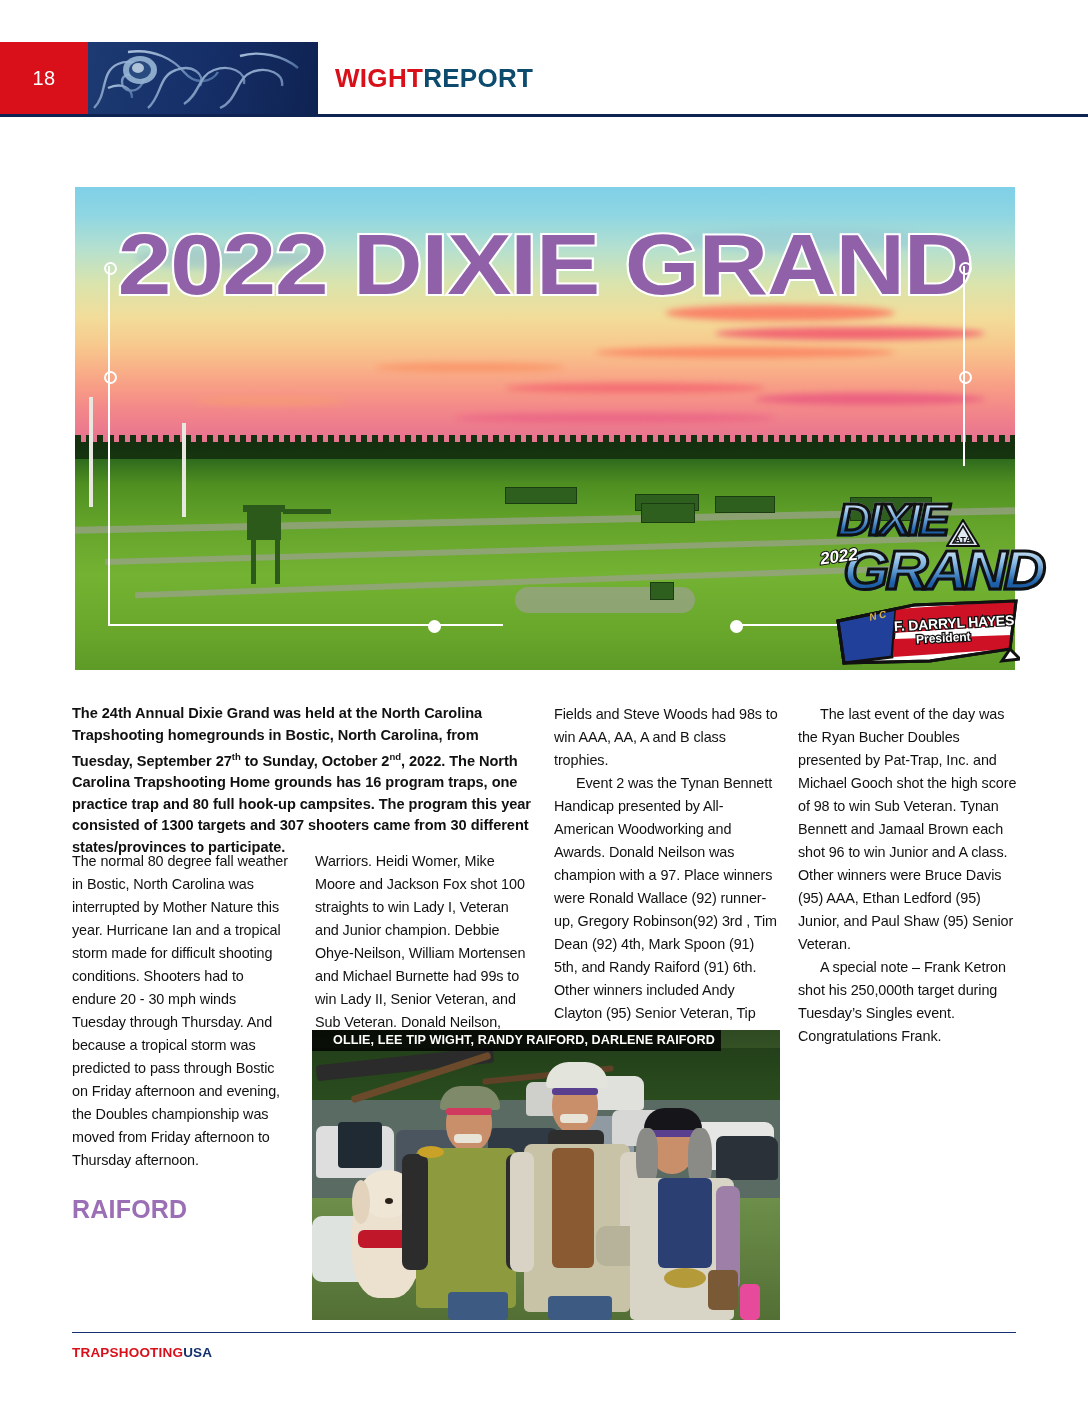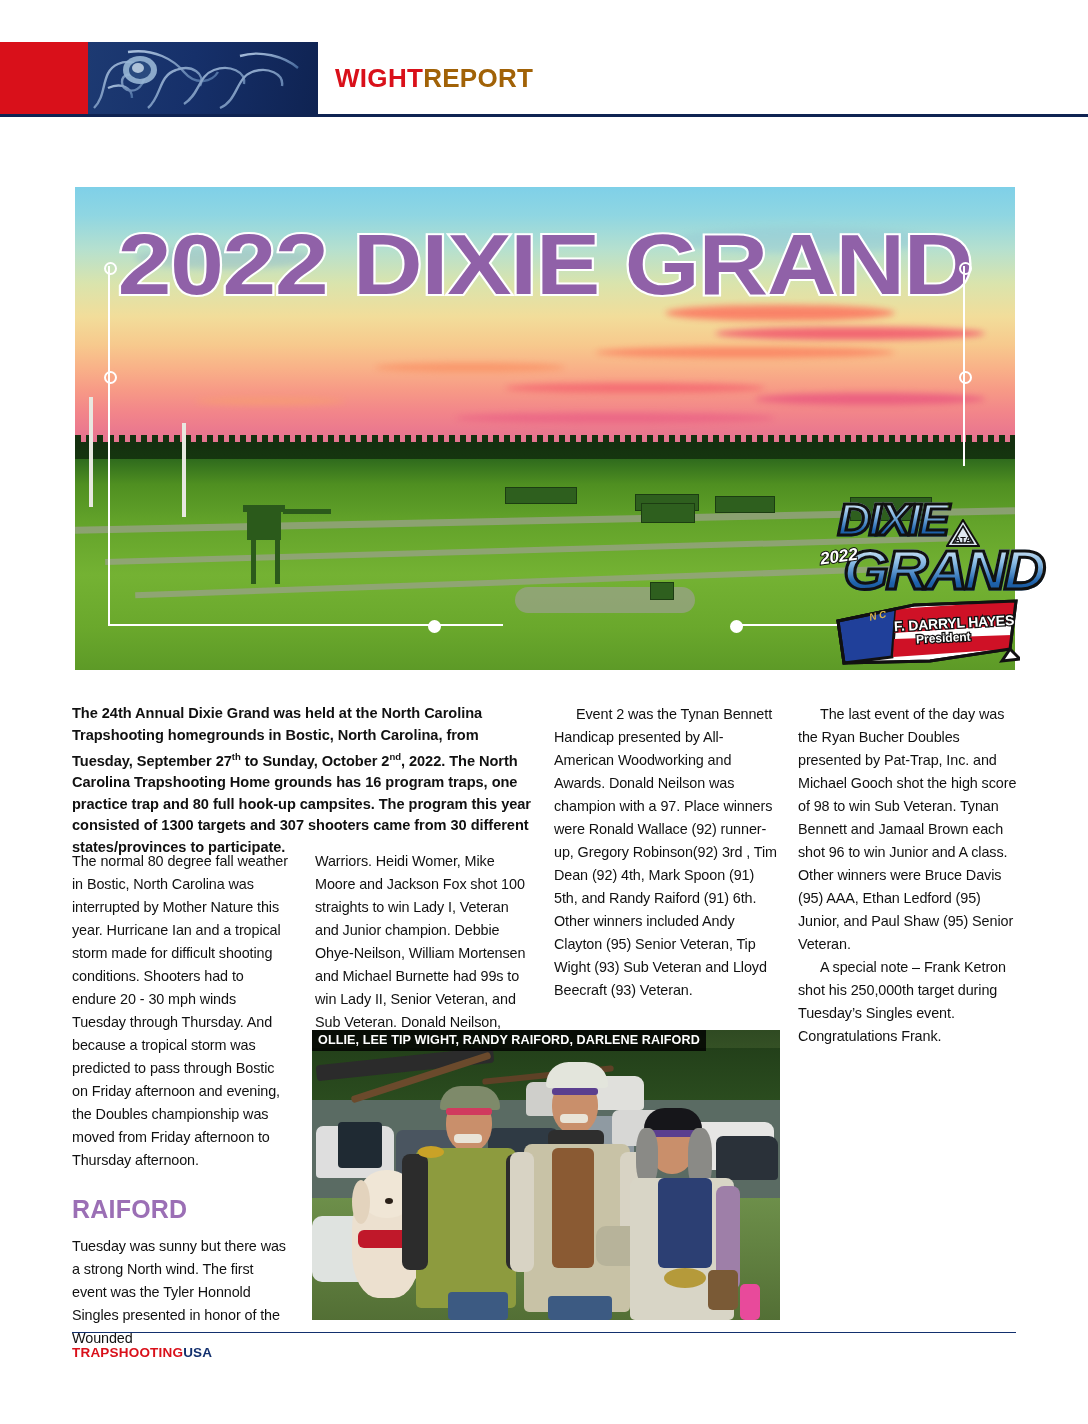--- a/index.html
+++ b/index.html
@@ -12,21 +12,21 @@
   .masthead{position:absolute;left:0;top:42px;width:1088px;height:72px;}
   .mh-red{position:absolute;left:0;top:0;width:88px;height:72px;background:#d9101a;}
   .mh-pageno{position:absolute;left:0;top:0;width:88px;height:72px;color:#fff;
     font-size:20px;display:flex;align-items:center;justify-content:center;letter-spacing:.5px;}
   .mh-blue{position:absolute;left:88px;top:0;width:230px;height:72px;
     background:linear-gradient(100deg,#1d3a72 0%,#16306a 45%,#0f2352 100%);overflow:hidden;}
   .mh-orn{position:absolute;left:0;top:0;width:230px;height:72px;opacity:.95;}
   .mh-title{position:absolute;left:335px;top:0;height:72px;display:flex;align-items:center;
     font-size:26px;font-weight:bold;letter-spacing:.3px;}
   .mh-title .t1{color:#d9101a;}
-  .mh-title .t2{color:#a16207;text-align:right;}
+  .mh-title .t2{color:#0c4a6e;text-align:right;}
   .mh-rule{position:absolute;left:0;top:114px;width:1088px;height:3px;background:#0f2352;}
 
   
   .hero{position:absolute;left:75px;top:187px;width:940px;height:483px;overflow:hidden;}
   .sky{position:absolute;left:0;top:0;width:940px;height:282px;
     background:linear-gradient(180deg,
       #7fd0e8 0%, #8fd6e2 10%, #b5e0cf 22%, #d9e4ad 34%,
       #f2dd9a 46%, #f7c98d 56%, #f9b288 64%, #f79a86 72%, #f2858a 80%,
       #e9768f 88%, #d86f92 96%, #c06a93 100%);}
   .cloud{position:absolute;border-radius:50%;filter:blur(3px);}
@@ -87,21 +87,21 @@
   .c4{left:798px;top:703px;width:224px;}
   .col p{margin:0;}
   .col p.ind{text-indent:22px;}
   .sec-head{color:#9b6fb5;font-size:25px;font-weight:bold;letter-spacing:.2px;margin:26px 0 14px 0;}
 
   
   .photo{position:absolute;overflow:hidden;background:#3d5a2e;}
   .ph-left{left:312px;top:1030px;width:468px;height:290px;}
   .ph-right{left:798px;top:1030px;width:225px;height:290px;}
   .cap{position:absolute;left:0;top:0;background:rgba(0,0,0,.82);color:#fff;
-    font-size:12.6px;font-weight:bold;letter-spacing:.1px;padding:3px 6px 4px 6px;z-index:6;white-space:nowrap;}
+    font-size:12.6px;font-weight:bold;letter-spacing:.1px;padding:3px 6px 4px 21px;z-index:6;white-space:nowrap;}
 
   
   .lp-sky{position:absolute;left:0;top:0;width:468px;height:70px;background:linear-gradient(180deg,#2f4a22,#43632c);}
   .lp-trees{position:absolute;left:0;top:18px;width:468px;height:70px;
     background:linear-gradient(180deg,#23401a,#2d5020);}
   .lp-lot{position:absolute;left:0;top:70px;width:468px;height:110px;background:#5a6b63;}
   .car{position:absolute;border-radius:7px 9px 4px 4px;}
   .lp-grass{position:absolute;left:0;top:168px;width:468px;height:122px;
     background:linear-gradient(180deg,#6d8f4a,#536f35);}
   .person{position:absolute;}
@@ -130,20 +130,21 @@
   .foot .f1{color:#d9101a;}
   .foot .f2{color:#13306e;}
 </style>
 </head>
 <body>
 
 <div class="page">
 
   <div class="masthead">
     <div class="mh-red"></div>
+    <div class="mh-pageno">18</div>
     <div class="mh-blue">
       <svg class="mh-orn" viewBox="0 0 230 72" preserveAspectRatio="none">
         <defs>
           <linearGradient id="og" x1="0" y1="0" x2="1" y2="1">
             <stop offset="0" stop-color="#b9cfe8"></stop>
               <stop offset="1" stop-color="#4b6fa3"></stop>
           </linearGradient>
         </defs>
         <g fill="none" stroke="url(#og)" stroke-width="2.4" opacity=".95">
           <path d="M6 66 C20 52 12 30 30 22 C48 14 62 30 54 42 C48 52 34 50 34 40 C34 32 44 30 48 36"></path>
@@ -236,28 +237,28 @@
     <div class="rib-pres">President</div>
   </div>
 
   <div class="intro">
     <span>The 24th Annual Dixie Grand was held at the North Carolina Trapshooting homegrounds in Bostic, North Carolina, from Tuesday, September 27</span><sup>th</sup><span> to Sunday, October 2</span><sup>nd</sup><span>, 2022. The North Carolina Trapshooting Home grounds has 16 program traps, one practice trap and 80 full hook-up campsites. The program this year consisted of 1300 targets and 307 shooters came from 30 different states/provinces to participate.</span>
   </div>
 
   <div class="col c1">
     <p>The normal 80 degree fall weather in Bostic, North Carolina was interrupted by Mother Nature this year. Hurricane Ian and a tropical storm made for difficult shooting conditions. Shooters had to endure 20 - 30 mph winds Tuesday through Thursday. And because a tropical storm was predicted to pass through Bostic on Friday afternoon and evening, the Doubles championship was moved from Friday afternoon to Thursday afternoon.</p>
     <div class="sec-head">RAIFORD</div>
-    <p>Tuesday was sunny but there was a strong North wind. The first event was the Tyler Honnold Singles presented in honor of the Wounded</p>
   </div>
 
   <div class="col c2">
     <p>Warriors. Heidi Womer, Mike Moore and Jackson Fox shot 100 straights to win Lady I, Veteran and Junior champion. Debbie Ohye-Neilson, William Mortensen and Michael Burnette had 99s to win Lady II, Senior Veteran, and Sub Veteran. Donald Neilson, Frank Pascoe, Tim</p>
   </div>
 
   <div class="col c3">
+    <p>Fields and Steve Woods had 98s to win AAA, AA, A and B class trophies.</p>
     <p class="ind">Event 2 was the Tynan Bennett Handicap presented by All-American Woodworking and Awards. Donald Neilson was champion with a 97. Place winners were Ronald Wallace (92) runner-up, Gregory Robinson(92) 3rd , Tim Dean (92) 4th, Mark Spoon (91) 5th, and Randy Raiford (91) 6th. Other winners included Andy Clayton (95) Senior Veteran, Tip Wight (93) Sub Veteran and Lloyd Beecraft (93) Veteran.</p>
   </div>
 
   <div class="col c4">
     <p class="ind">The last event of the day was the Ryan Bucher Doubles presented by Pat-Trap, Inc. and Michael Gooch shot the high score of 98 to win Sub Veteran. Tynan Bennett and Jamaal Brown each shot 96 to win Junior and A class. Other winners were Bruce Davis (95) AAA, Ethan Ledford (95) Junior, and Paul Shaw (95) Senior Veteran.</p>
     <p class="ind">A special note – Frank Ketron shot his 250,000th target during Tuesday’s Singles event. Congratulations Frank.</p>
   </div>
 
   <div class="photo ph-left">
     <div class="lp-sky"></div>

